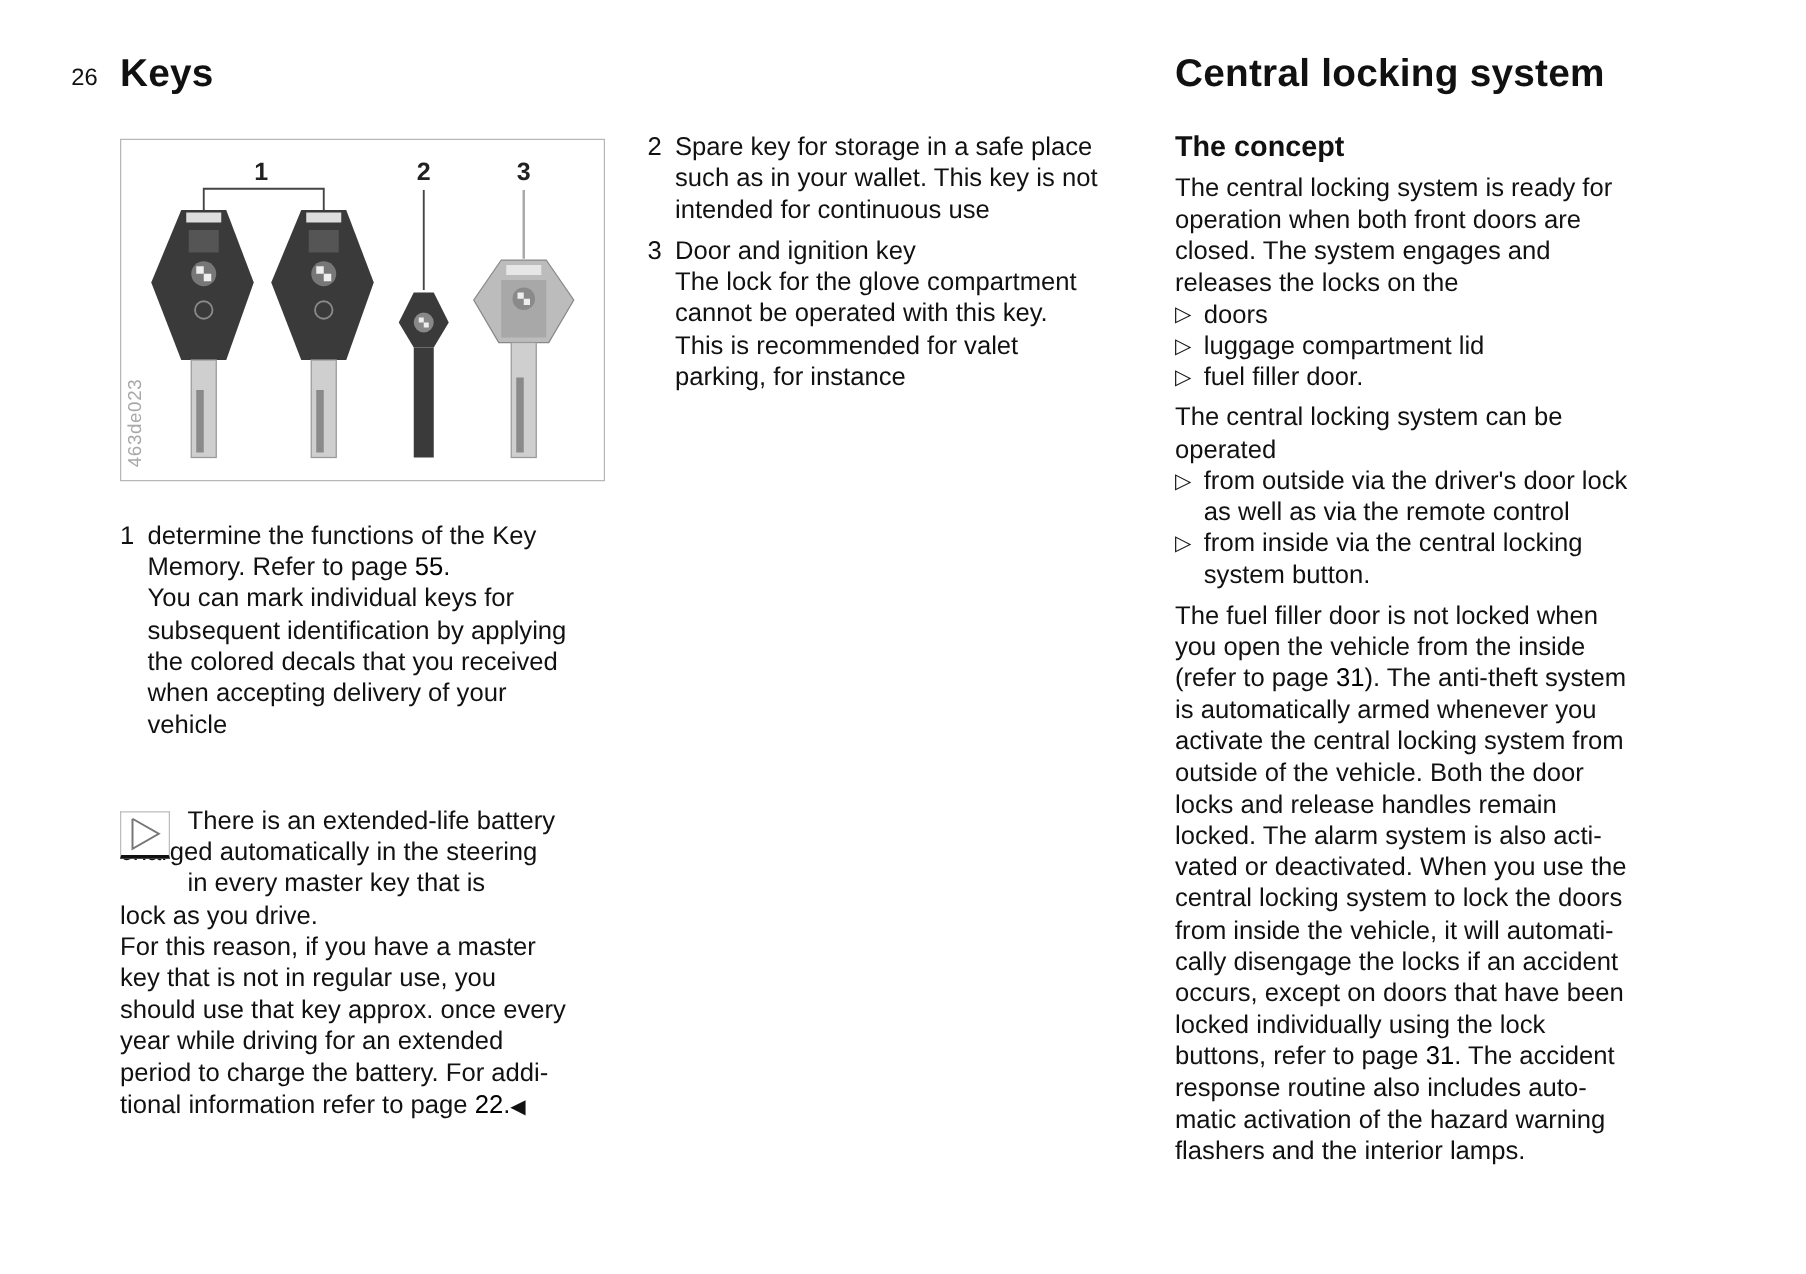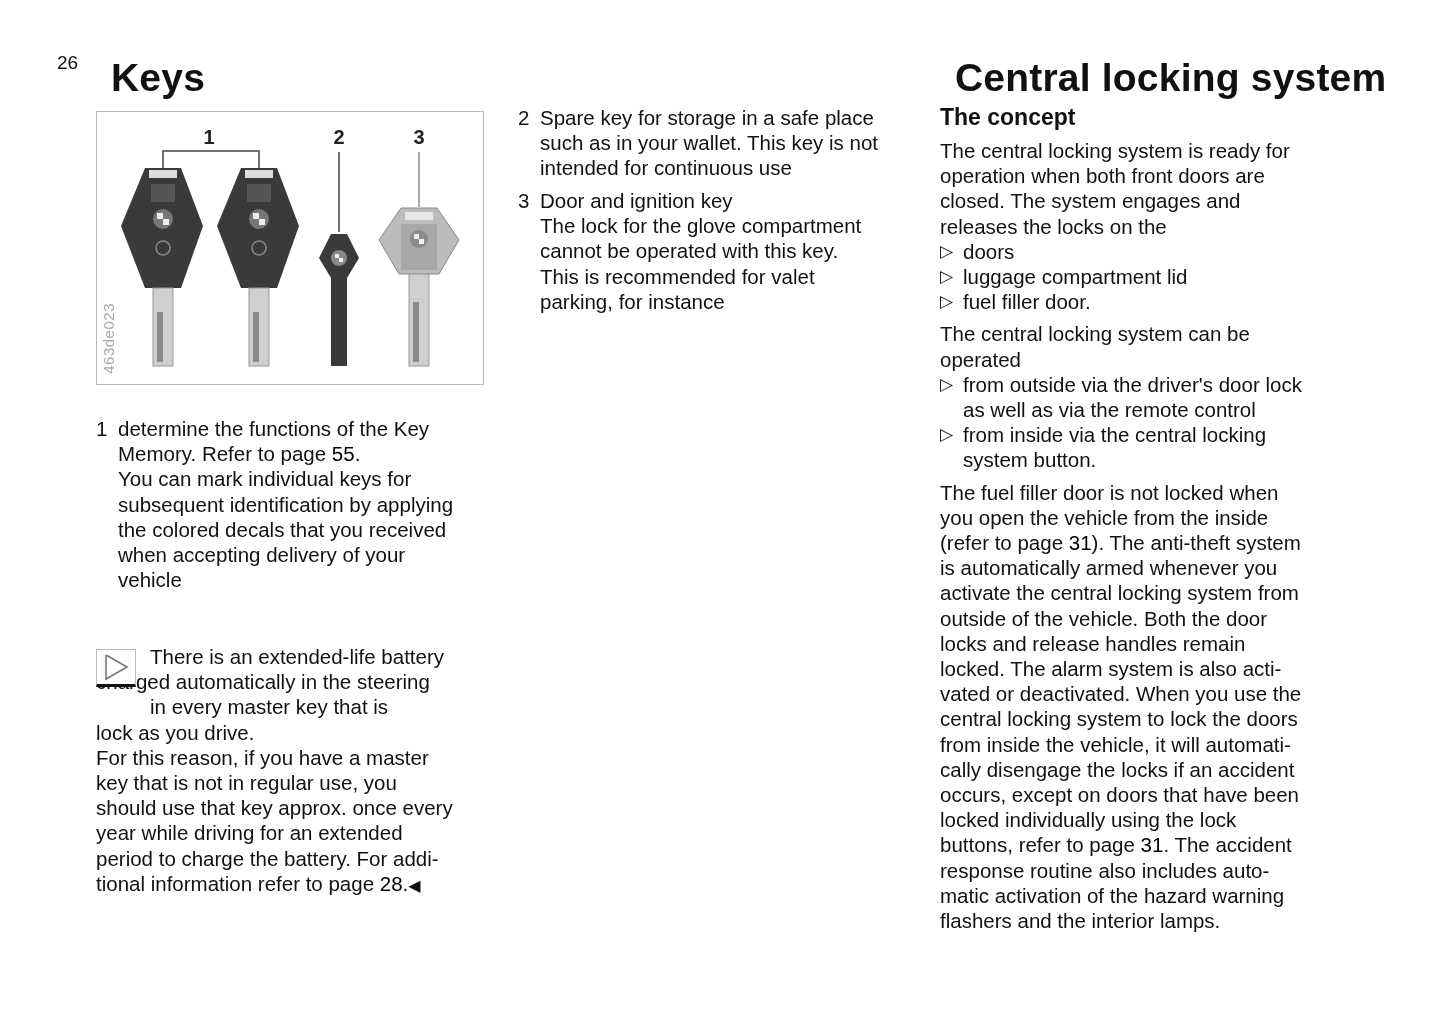--- a/index.html
+++ b/index.html
@@ -3,21 +3,21 @@
 <meta charset="utf-8">
 <style>
   html, body { margin: 0; padding: 0; background: #ffffff; }
   body {
     width: 1445px; height: 1019px; position: relative; overflow: hidden;
     font-family: "Liberation Sans", "DejaVu Sans", sans-serif;
     color: #111111;
   }
   .abs { position: absolute; }
   .page-num { left: 57px; top: 52px; font-size: 19px; }
-  .h1 { font-size: 39px; font-weight: bold; margin: 15px; letter-spacing: 0.2px; }
+  .h1 { font-size: 31px; font-weight: bold; margin: 0; letter-spacing: 0.2px; }
   .h1-left { left: 96px; top: 41px; }
   .h1-right { left: 940px; top: 41px; }
   .body-text { font-size: 20.5px; line-height: 25.2px; }
   .link { color: #000000; }
   .figure {
     left: 96px; top: 111px; width: 386px; height: 272px;
     border: 1px solid #b8b8b8; background: #fff;
   }
   .figure svg { display: block; }
   .fig-code {
@@ -130,21 +130,21 @@
   </div>
   <div class="note-line" style="padding-left:54px;">There is an extended-life battery</div>
   <div class="note-line">charged automatically in the steering</div>
   <div class="note-line" style="padding-left:54px;">in every master key that is</div>
   <div class="note-line">lock as you drive.</div>
   <div class="note-line">For this reason, if you have a master</div>
   <div class="note-line">key that is not in regular use, you</div>
   <div class="note-line">should use that key approx. once every</div>
   <div class="note-line">year while driving for an extended</div>
   <div class="note-line">period to charge the battery. For addi-</div>
-  <div class="note-line"><span>tional information refer to page </span><span class="link">28</span><span>.</span><span style="font-size:16px;">◀</span></div>
+  <div class="note-line"><span>tional information refer to page </span><span class="link">22</span><span>.</span><span style="font-size:16px;">◀</span></div>
 </div>
 
 <div class="abs body-text col-mid-list">
   <div class="num-item" style="left:0;top:0;width:420px;height:80px;">
     <span class="num">2</span>
     <div class="txt" style="white-space:normal;">
       <div>Spare key for storage in a safe place</div>
       <div>such as in your wallet. This key is not</div>
       <div>intended for continuous use</div>
     </div>

